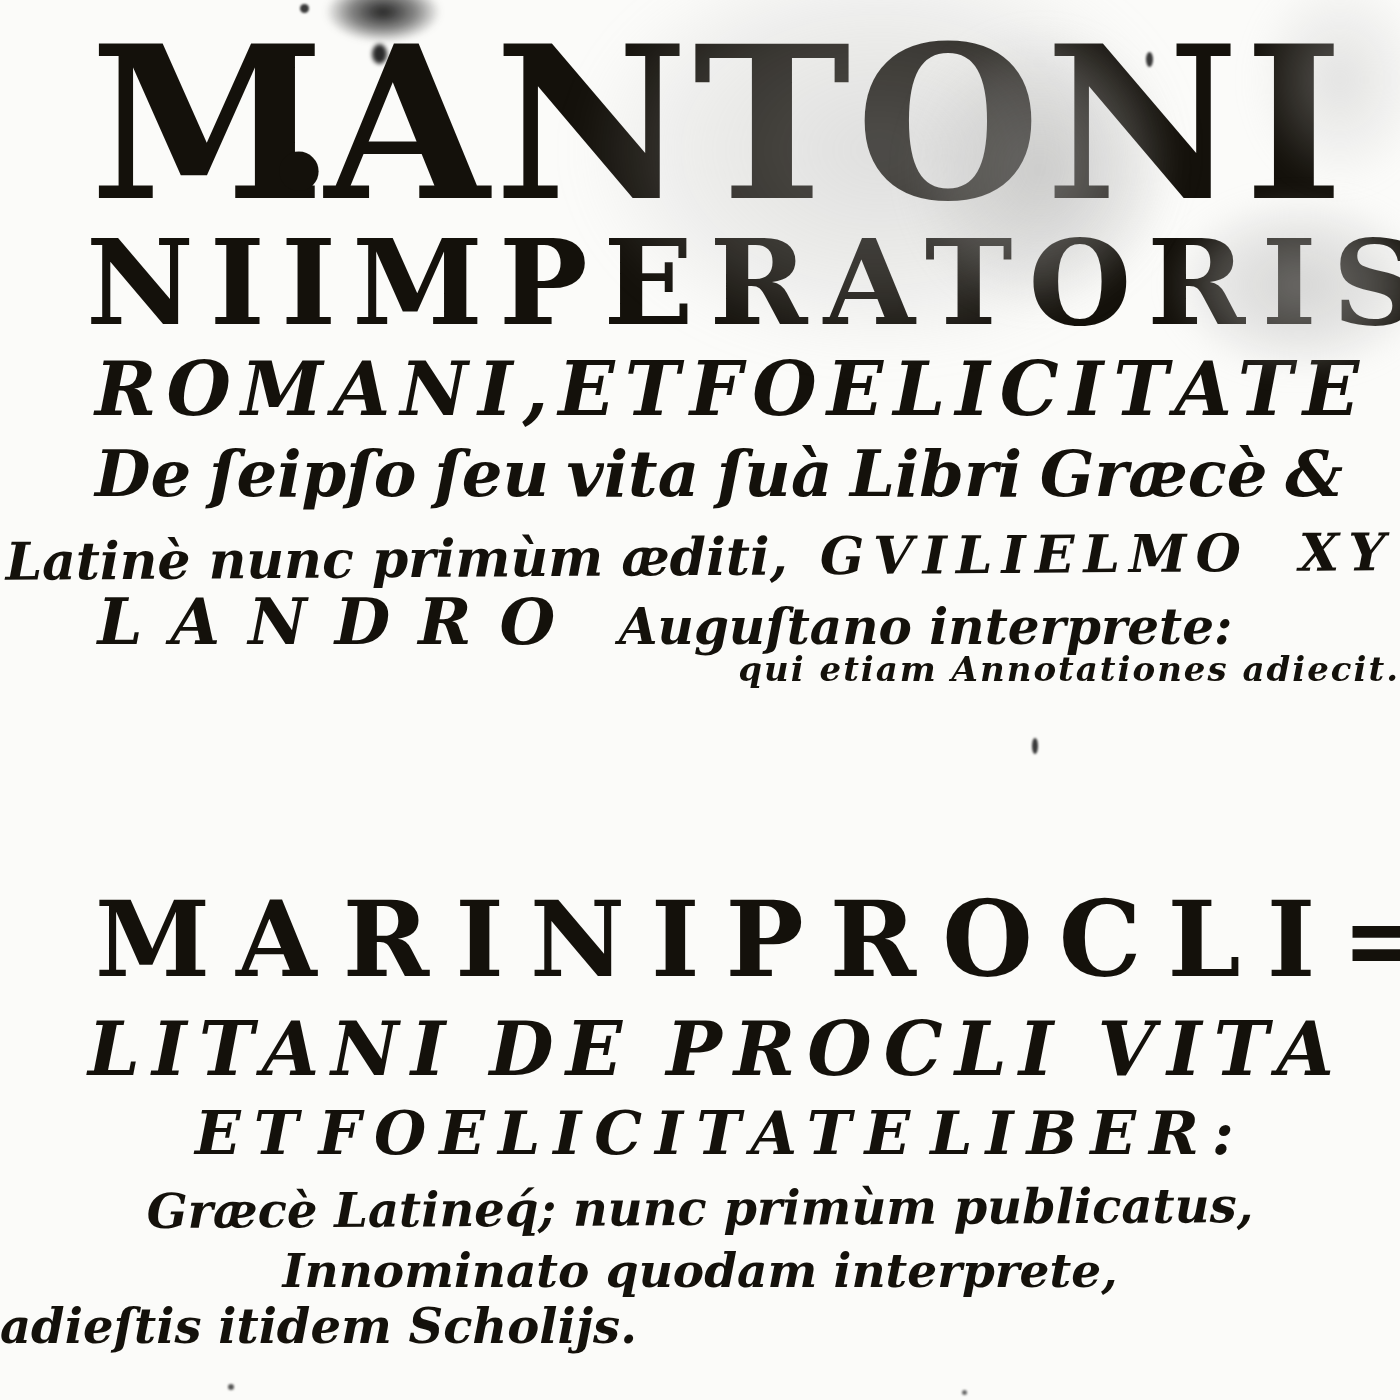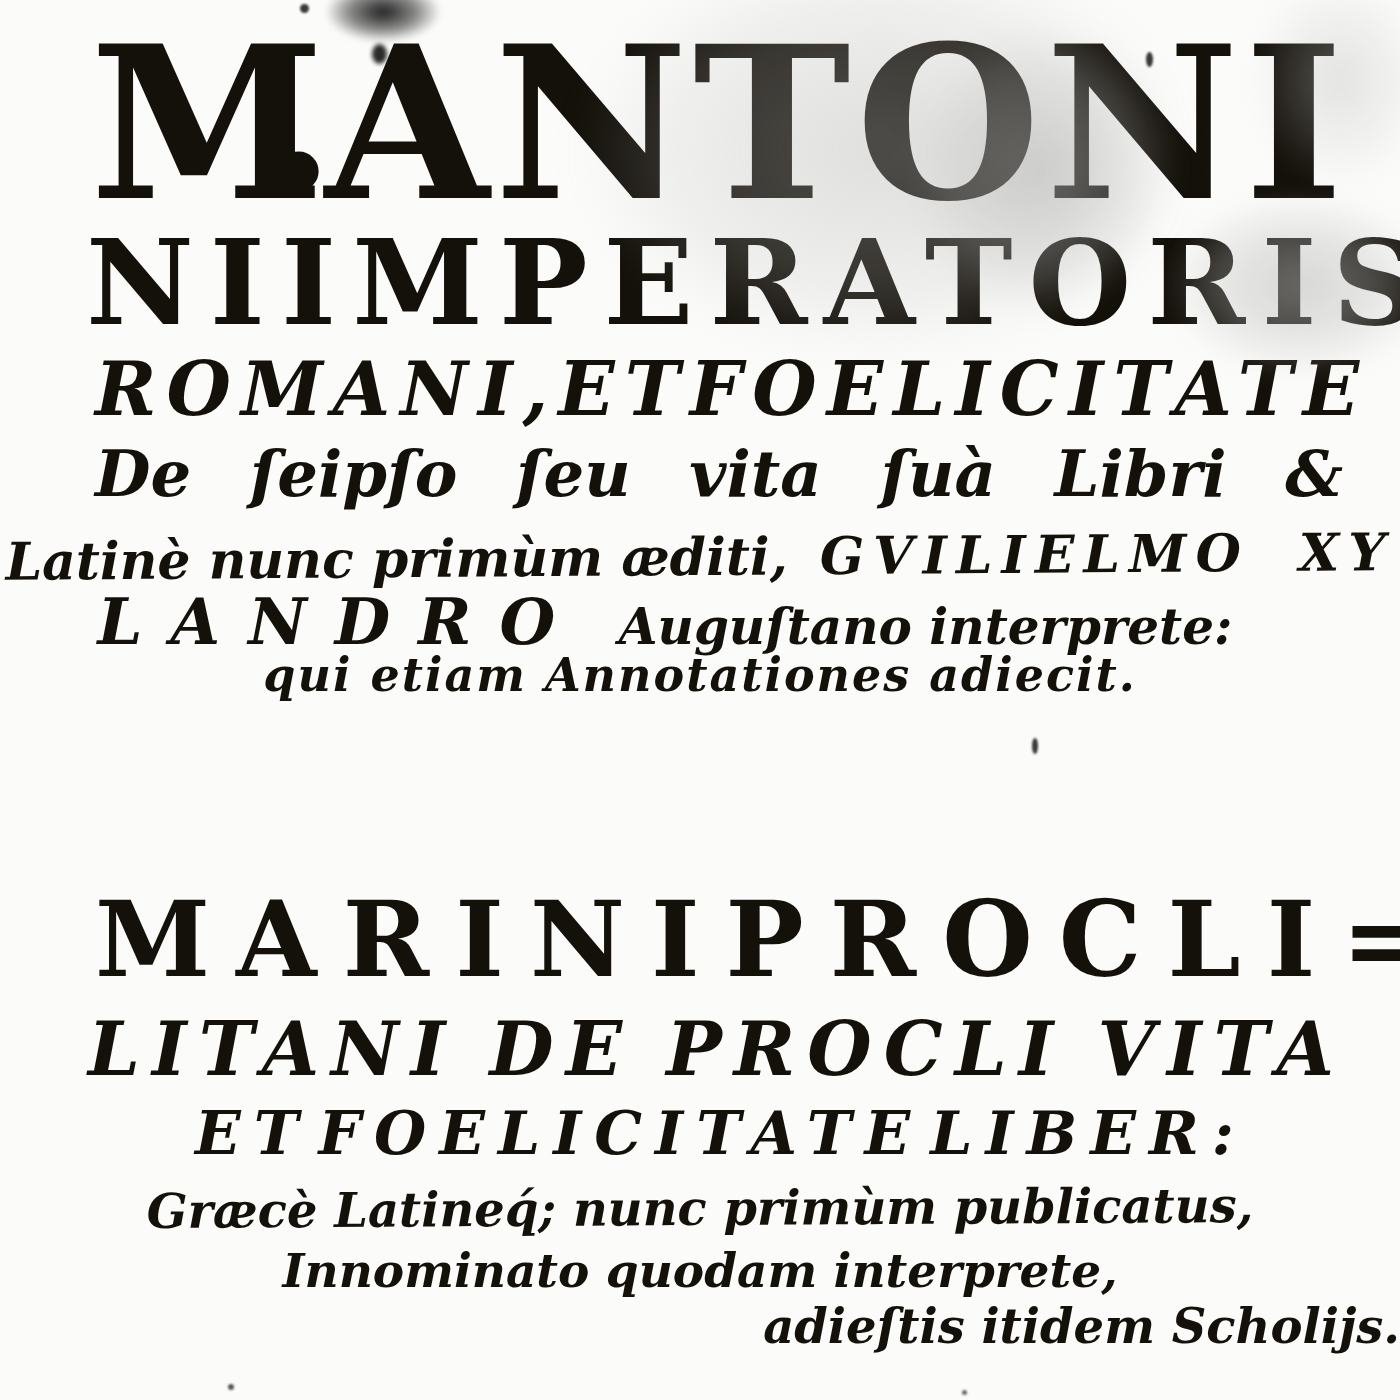--- a/index.html
+++ b/index.html
@@ -27,32 +27,32 @@
   .l2{left:86px;top:224px;width:1246px;font-size:118px;}
   .l2 span{letter-spacing:16px;}
   .l3{left:95px;top:352px;width:1250px;font-size:74px;font-style:italic;text-align:right;}
   .l3 span{letter-spacing:10px;}
   .l4{left:95px;top:442px;width:1248px;font-size:64px;font-style:italic;}
   .l5{left:0;top:531px;width:1400px;text-align:center;font-size:52px;font-style:italic;transform:rotate(-0.4deg);}
   .l5 .caps5{letter-spacing:9px;word-spacing:22px;margin-left:14px;}
   .l6{left:0;top:590px;width:1400px;text-align:center;font-style:italic;transform:translateX(-35px);}
   .l6 .caps6{font-size:64px;letter-spacing:28px;margin-right:30px;}
   .l6 .it6{font-size:50px;}
-  .l7{left:0;top:652px;width:1400px;text-align:center;font-size:46px;font-style:italic;letter-spacing:2px;}
+  .l7{left:0;top:652px;width:1400px;text-align:right;font-size:34px;font-style:italic;letter-spacing:2px;}
 
   
   .l8{left:95px;top:888px;width:1258px;font-size:104px;}
   .l8 span{letter-spacing:26px;}
   .l9{left:88px;top:1012px;width:1258px;font-size:74px;font-style:italic;align-items:center;}
   .l9 span{letter-spacing:12px;}
   .l10{left:195px;top:1103px;width:1052px;font-size:60px;font-style:italic;}
   .l10 span{letter-spacing:13px;}
   .l11{left:0;top:1184px;width:1400px;text-align:center;font-size:48px;font-style:italic;transform:rotate(-0.3deg);}
   .l12{left:0;top:1247px;width:1400px;text-align:center;font-size:47px;font-style:italic;}
-  .l13{left:0;top:1302px;width:1400px;text-align:right;font-size:48px;font-style:italic;}
+  .l13{left:0;top:1302px;width:1400px;text-align:left;font-size:48px;font-style:italic;}
 
   
   .artifact{position:absolute;pointer-events:none;}
   .wash{z-index:2;}
   .stain-top-wash{
     left:560px;top:-70px;width:640px;height:440px;
     background:radial-gradient(closest-side, rgba(178,178,178,0.38), rgba(188,188,188,0.22) 60%, rgba(200,200,200,0) 95%);
     filter:blur(18px);
   }
   .stain-top-inner{
@@ -121,20 +121,21 @@
     <span>FOELICITATE</span>
   </div>
 
   <div class="l l4 flexline">
     <span>De</span>
     <span>ſeipſo</span>
     <span>ſeu</span>
     <span>vita</span>
     <span>ſuà</span>
     <span>Libri</span>
+    <span>Græcè</span>
     <span>&amp;</span>
   </div>
 
   <div class="l l5">
     <span>Latinè nunc primùm æditi,</span>
     <span class="caps5">GVILIELMO XY</span>
   </div>
 
   <div class="l l6">
     <span class="caps6">LANDRO</span>

